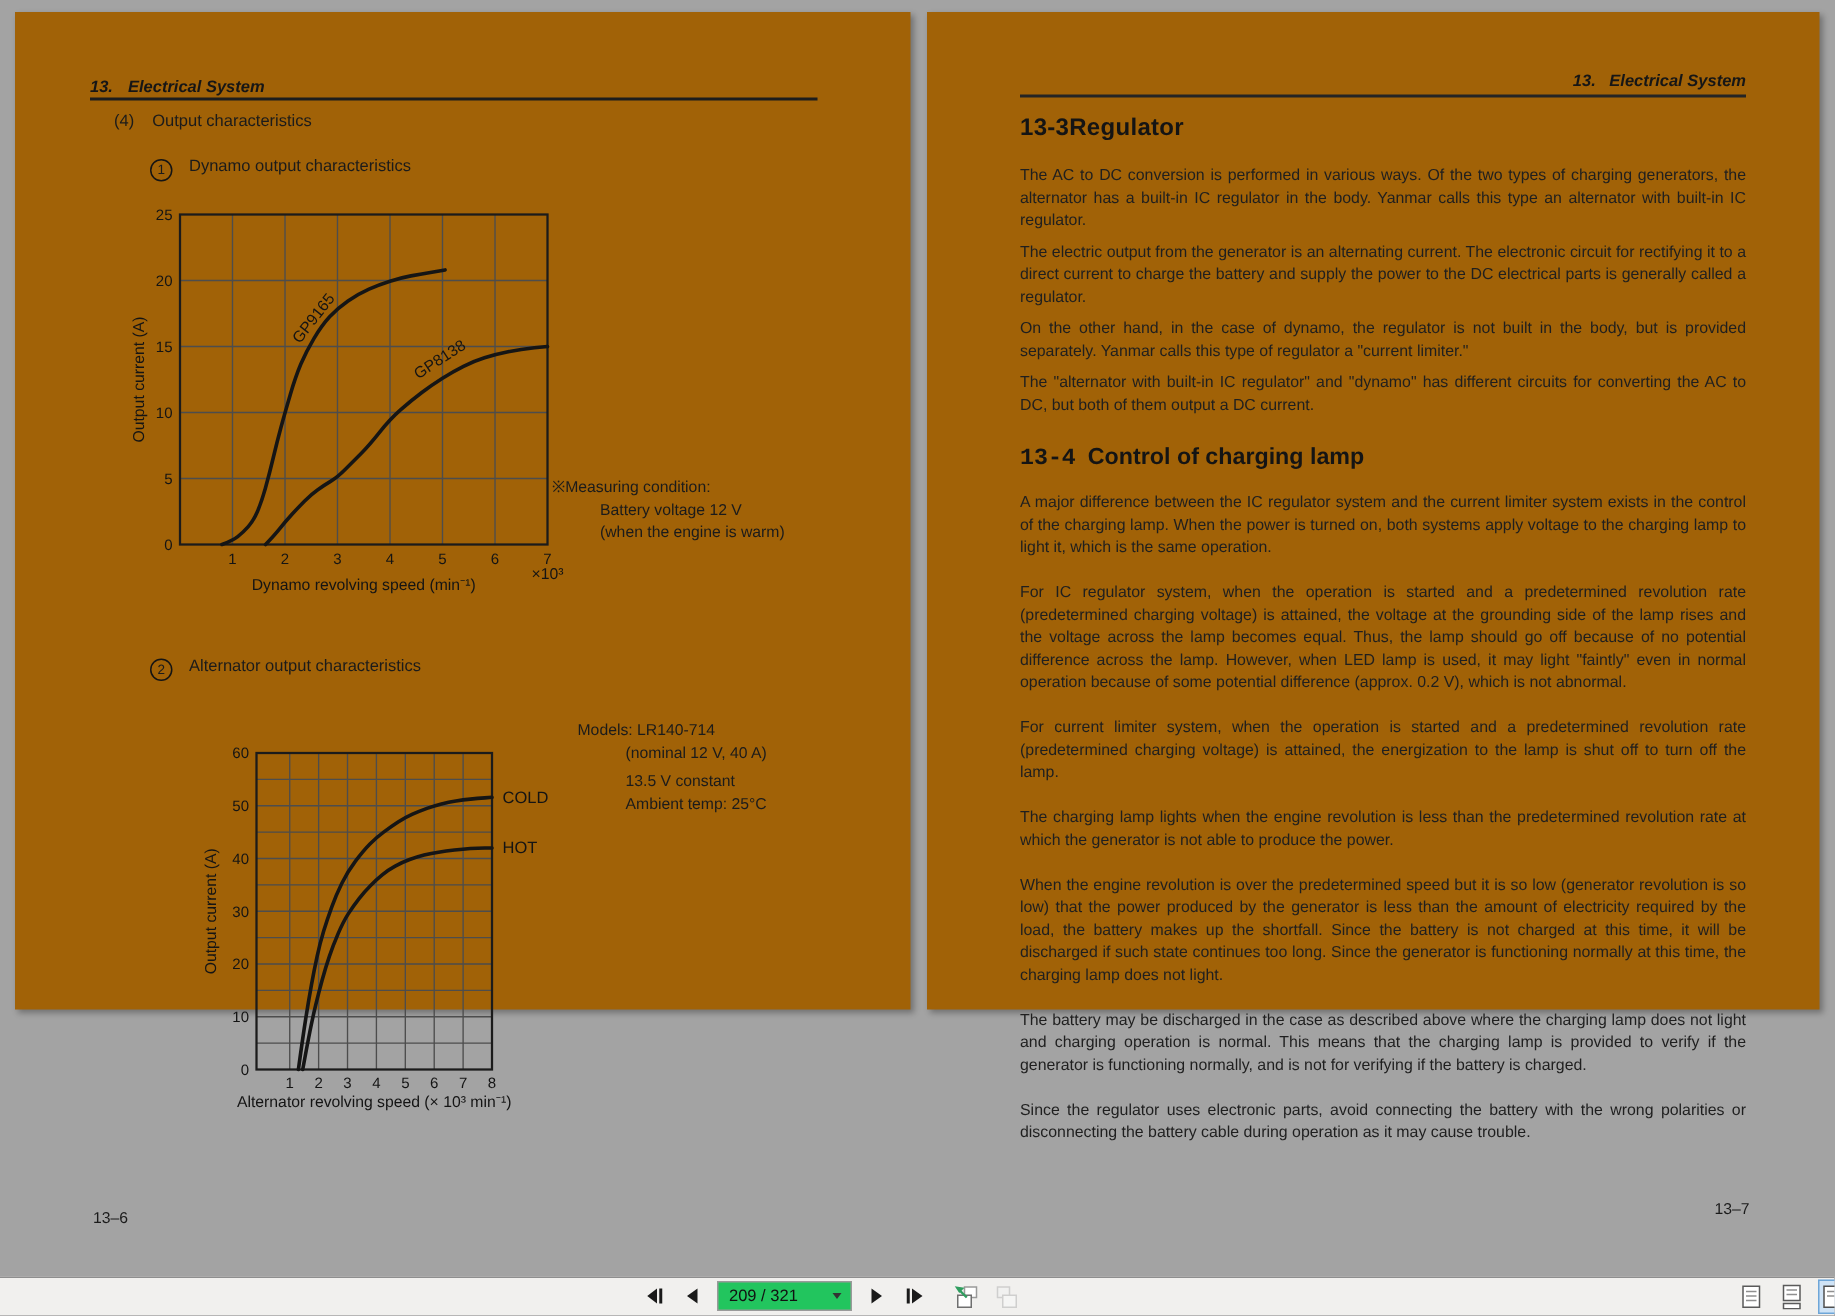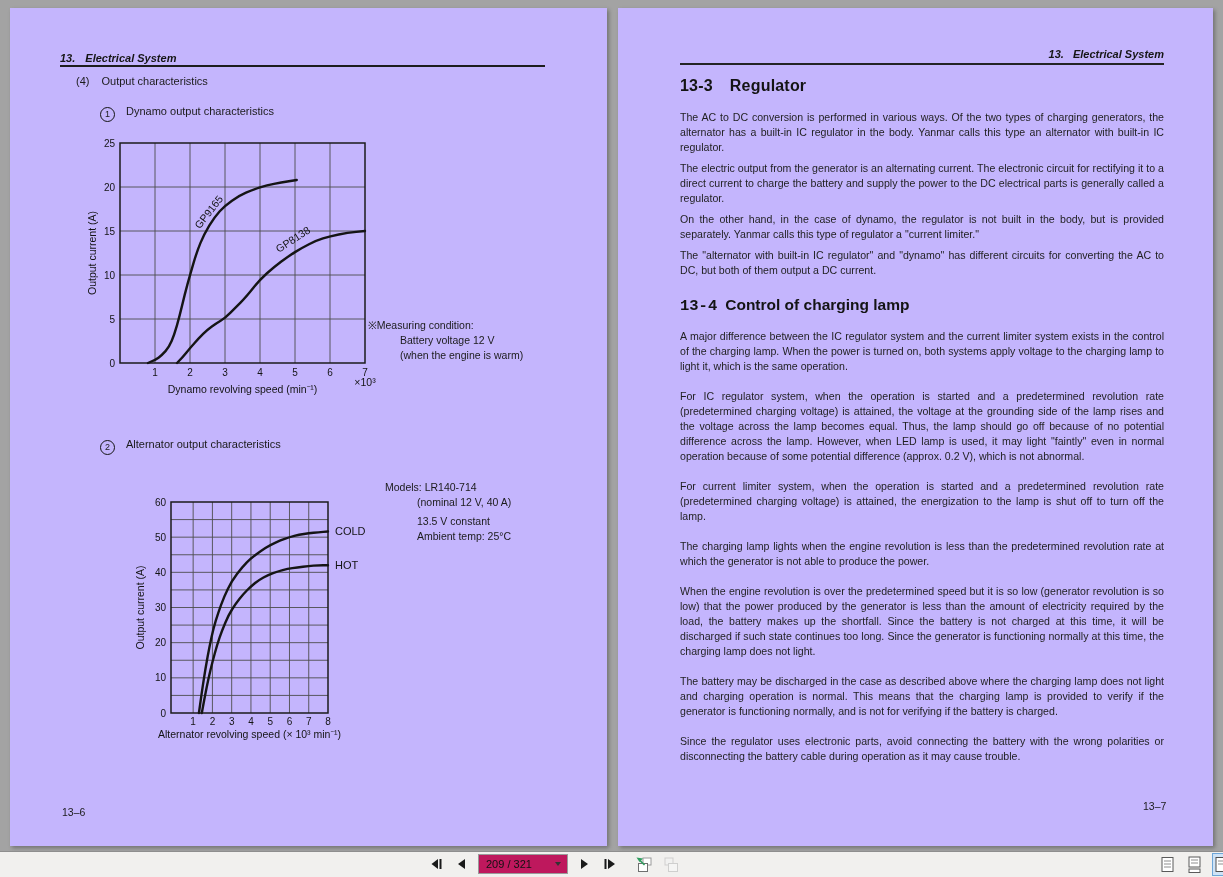--- a/index.html
+++ b/index.html
@@ -4,21 +4,21 @@
 <style>
   html,body{margin:0;padding:0;}
   body{
     width:1223px;height:877px;overflow:hidden;position:relative;
     background:#a3a3a3;
     font-family:"Liberation Sans",sans-serif;
     -webkit-font-smoothing:antialiased;
   }
   .viewer{position:absolute;left:0;top:0;width:1223px;height:852px;}
   .page{
-    position:absolute;top:8px;height:838px;background:#c4b5fd;
+    position:absolute;top:8px;height:665px;background:#a16207;
     box-shadow:2px 2px 4px rgba(0,0,0,.30);
     color:#1c1c1c;
   }
   #left-page{left:10px;width:597px;}
   #right-page{left:618px;width:595px;}
 
   .abs{position:absolute;}
 
   
   .chap-header{font-size:11px;font-weight:bold;font-style:italic;color:#161616;}
@@ -36,38 +36,38 @@
   .side-note .indent2{padding-left:32px;}
   .pagenum{font-size:10.5px;color:#1b1b1b;}
   svg text{font-family:"Liberation Sans",sans-serif;}
 
   
   .rcol{position:absolute;left:62px;top:40px;width:484px;}
   .r-header{text-align:right;font-size:11px;font-weight:bold;font-style:italic;color:#161616;}
   .r-header .num{margin-right:9px;}
   .r-rule{background:#242424;height:2px;margin-top:3px;}
   h1.sec{font-size:16px;font-weight:bold;color:#141414;margin:12px 0 15px 0;letter-spacing:.2px;}
-  h1.sec .no{margin-right:17px;}
+  h1.sec .no{}
   h2.sec{font-size:15.5px;font-weight:bold;color:#141414;margin:18px 0 14px 0;}
   h2.sec .no{margin-right:8px;font-family:Liberation Mono, monospace;}
   .rcol p{
     font-size:10.6px;line-height:15px;color:#1f1f1f;margin:0 0 6px 0;
     text-align:justify;
   }
   .rcol p.sp{margin-bottom:15px;}
 
   
   .toolbar{
     position:absolute;left:0;bottom:0;width:1223px;height:25px;
     background:#f1f0ee;border-top:1px solid #8e8e8e;
   }
   .navgroup{position:absolute;left:426px;top:0;height:24px;display:flex;align-items:center;gap:6px;}
   .tb-btn{width:20px;height:20px;display:flex;align-items:center;justify-content:center;cursor:default;}
   .combo{
-    position:relative;width:88px;height:18px;background:#be185d;border:1px solid #9a9a9a;
+    position:relative;width:88px;height:18px;background:#22c55e;border:1px solid #9a9a9a;
     display:flex;align-items:center;
   }
   .combo input{
     border:none;outline:none;width:66px;height:14px;margin-left:7px;padding:0;
     font-family:"Liberation Sans",sans-serif;font-size:11px;color:#111;background:transparent;
   }
   .combo .caret{
     position:absolute;right:6px;top:7px;width:0;height:0;
     border-left:3.5px solid transparent;border-right:3.5px solid transparent;border-top:4px solid #333;
   }

